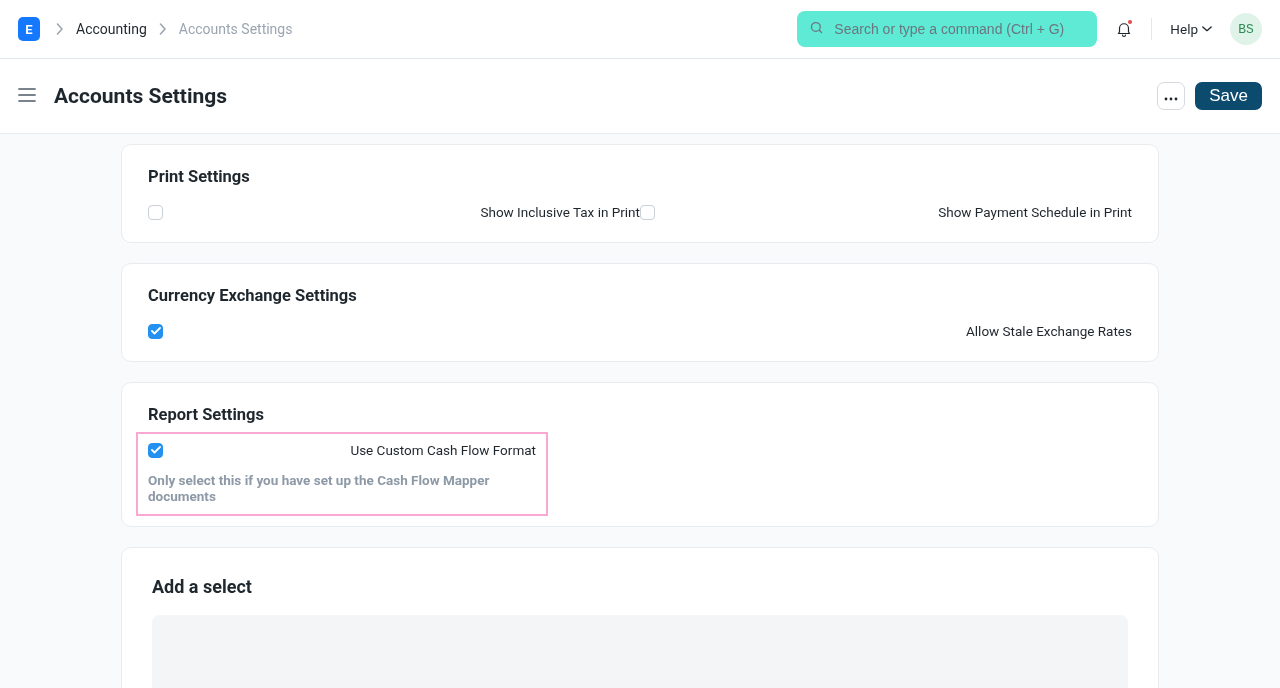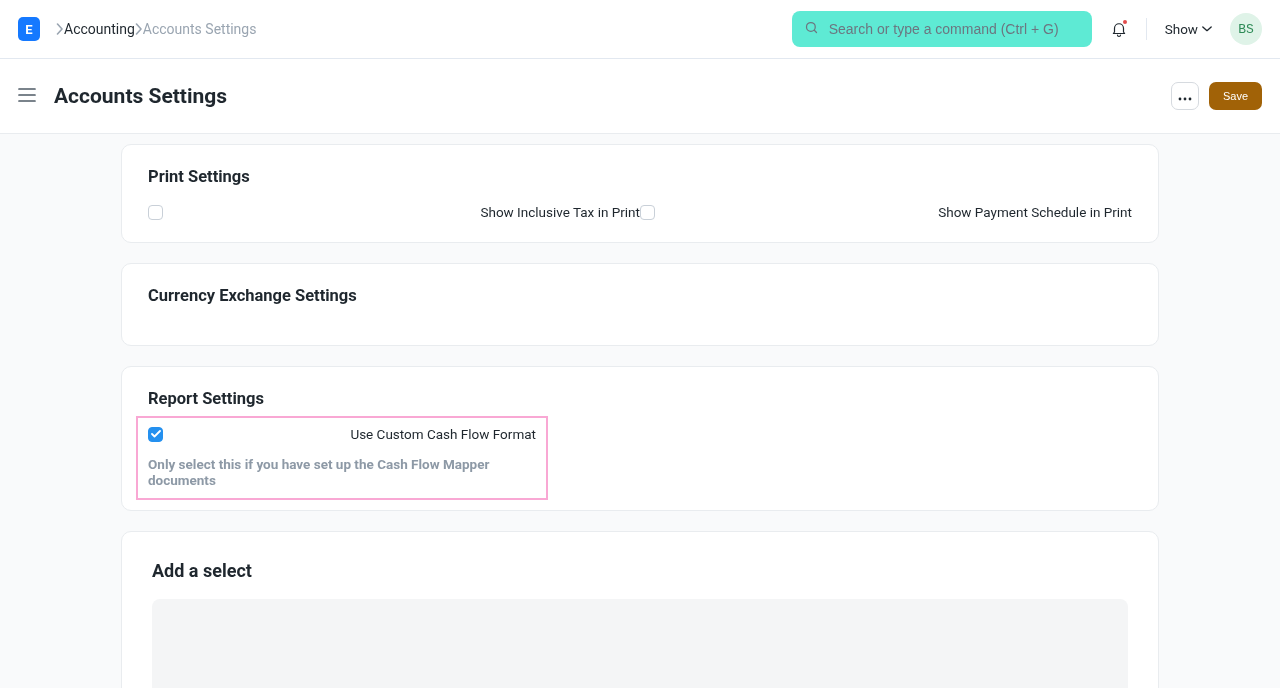--- a/index.html
+++ b/index.html
@@ -30,20 +30,21 @@
     justify-content: center;
     color: #fff;
     font-weight: 700;
     font-size: 13px;
   }
   .breadcrumb {
     display: flex;
     align-items: center;
     font-size: 14px;
     margin-left: 16px;
+    gap: 12px;
   }
   .breadcrumb .chev {
     color: #9aa5b1;
     display: inline-flex;
   }
   .breadcrumb a {
     color: #1f272e;
     text-decoration: none;
   }
   .breadcrumb .current {
@@ -152,25 +153,25 @@
     align-items: center;
     justify-content: center;
     cursor: pointer;
     color: #1f272e;
     font-size: 16px;
     line-height: 1;
   }
   .primary-btn {
     height: 28px;
     padding: 0 14px;
-    background: #a16207;
+    background: #0c4a6e;
     color: #fff;
     border: none;
     border-radius: 7px;
-    font-size: 11px;
+    font-size: 17px;
     cursor: pointer;
   }
 
   
   .content {
     background: #f9fafb;
     height: calc(688px - 59px - 75px);
     padding-top: 10px;
     overflow-y: auto;
   }
@@ -281,21 +282,21 @@
       <svg width="18" height="18" viewBox="0 0 24 24" fill="none">
           <path d="M18 16V11a6 6 0 10-12 0v5l-1.5 2h15L18 16z" stroke="#1f272e" stroke-width="1.6" stroke-linejoin="round"></path>
           <path d="M10 20a2 2 0 004 0" stroke="#1f272e" stroke-width="1.6" stroke-linecap="round"></path>
         </svg>
       <span class="dot"></span>
     </span>
 
     <span class="vdivider"></span>
 
     <div class="help">
-      <span>Show</span>
+      <span>Help</span>
       <span>
         <svg width="10" height="10" viewBox="0 0 12 8" fill="none">
             <path d="M1 1.5L6 6L11 1.5" stroke="#1f272e" stroke-width="1.6" stroke-linecap="round" stroke-linejoin="round"></path>
           </svg>
       </span>
     </div>
 
     <div class="avatar">
       <span>BS</span>
     </div>
@@ -342,20 +343,28 @@
             
           </span>
           <span>Show Payment Schedule in Print</span>
         </label>
       </div>
     </div>
   </section>
 
   <section class="card">
     <h3>Currency Exchange Settings</h3>
+    <label class="checkbox-row">
+      <span class="cbox checked">
+        <svg width="10" height="8" viewBox="0 0 10 8" fill="none">
+            <path d="M1 4L3.5 6.5L9 1" stroke="#fff" stroke-width="1.8" stroke-linecap="round" stroke-linejoin="round"></path>
+          </svg>
+      </span>
+      <span>Allow Stale Exchange Rates</span>
+    </label>
   </section>
 
   <section class="card">
     <h3>Report Settings</h3>
     <div class="highlight">
       <label class="checkbox-row">
         <span class="cbox checked">
           <svg width="10" height="8" viewBox="0 0 10 8" fill="none">
               <path d="M1 4L3.5 6.5L9 1" stroke="#fff" stroke-width="1.8" stroke-linecap="round" stroke-linejoin="round"></path>
             </svg>

